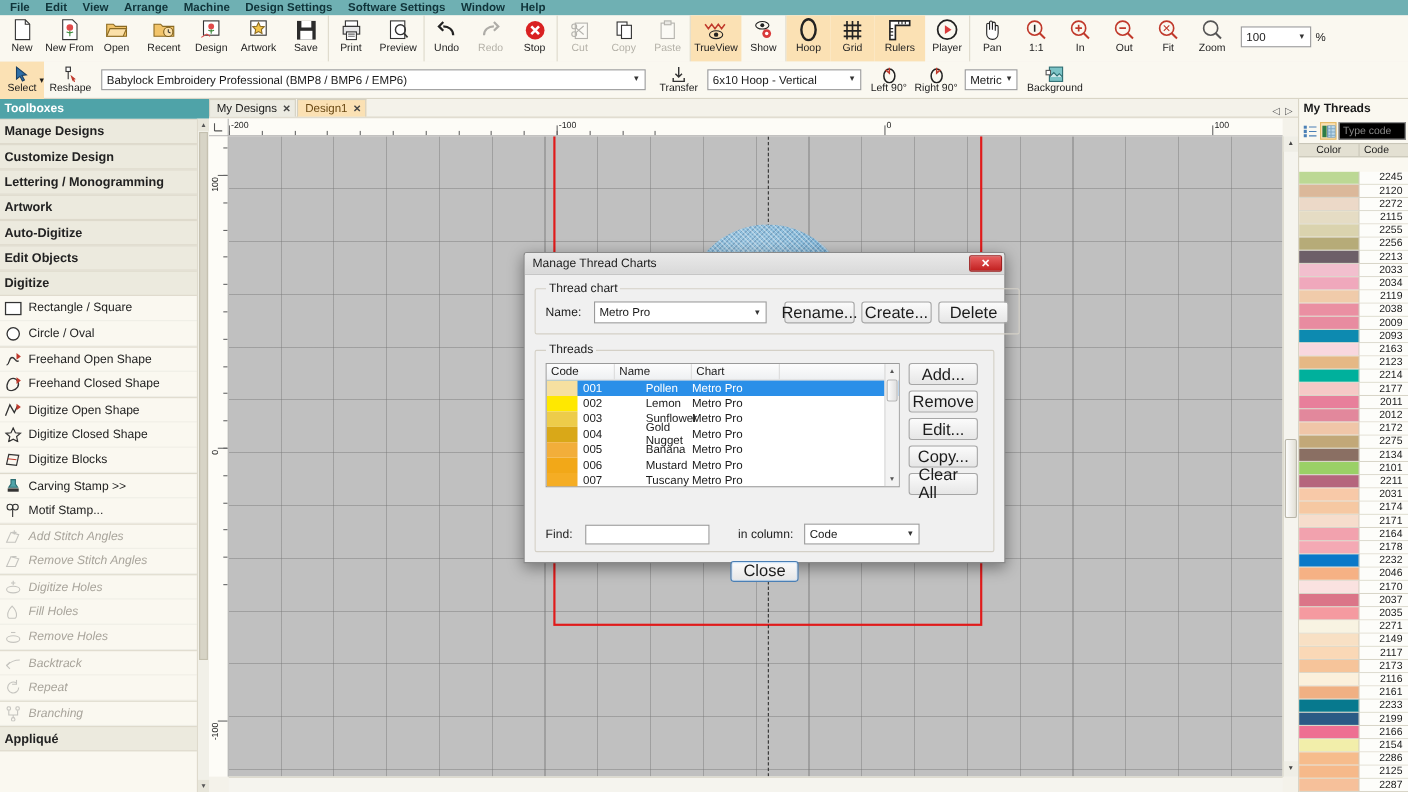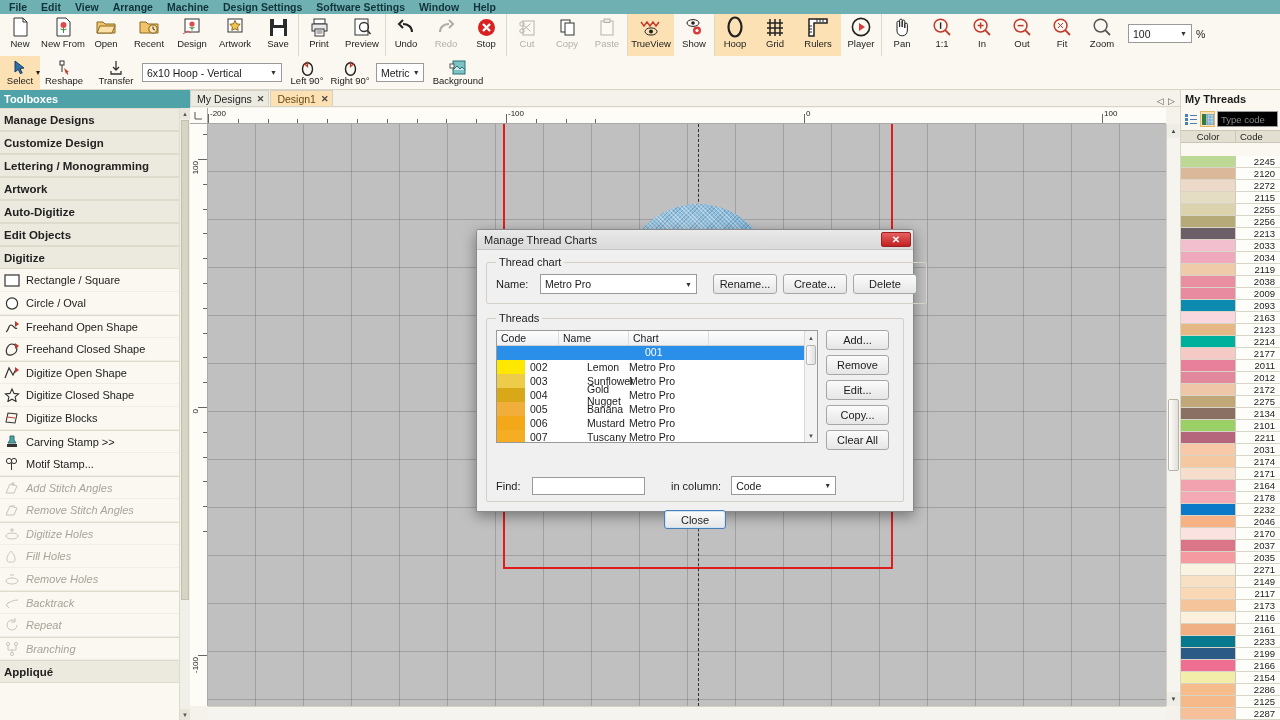--- a/index.html
+++ b/index.html
@@ -273,38 +273,38 @@
     border: 1px solid #d4d0c6; border-radius: 2px; margin: 0 0 8px 0;
     padding: 6px 9px 9px 9px;
   }
   fieldset.grp legend { font-size: 11px; padding: 0 3px; color: #1b1b1b; }
   .row { display: flex; align-items: center; gap: 6px; }
   .lbl { font-size: 11px; }
   .btn {
     height: 20px; min-width: 62px; padding: 0 8px;
     background: linear-gradient(to bottom,#fbfbfb,#e6e6e6);
     border: 1px solid #a6a6a6; border-radius: 3px;
-    font-size: 11px; display: flex; align-items: center; justify-content: center;
+    font-size: 15px; display: flex; align-items: center; justify-content: center;
     color: #1b1b1b;
   }
   .btn.def { border: 1px solid #4a7fb5; box-shadow: inset 0 0 0 1px #cfe3f7; }
 
   .lv {
     border: 1px solid #9a9a9a; background: #fff;
     height: 113px; position: relative; overflow: hidden;
   }
   .lv-head {
     height: 15px; display: flex;
     background: linear-gradient(to bottom,#fdfdfd,#eef0f2);
     border-bottom: 1px solid #d0d0d0;
     font-size: 10.5px; line-height: 14px;
   }
   .lv-head div { border-right: 1px solid #dcdcdc; padding-left: 4px; }
   .lv-row { height: 14px; display: flex; align-items: center; font-size: 10.5px; }
-  .lv-row.sel { background: #2a8fe8; color: #fff; flex-direction: column; }
+  .lv-row.sel { background: #2a8fe8; color: #fff; }
   .lv-row .sw { width: 28px; height: 14px; }
   .lv-row .c-code { width: 34px; padding-left: 5px; }
   .lv-row .c-name { width: 70px; padding-left: 28px; }
   .lv-row .c-chart { width: 80px; }
   .lv-sb {
     position: absolute; right: 0; top: 0; width: 13px; bottom: 0;
     background: #f3f3f3; border-left: 1px solid #d8d8d8;
   }
   .lv-sb .a {
     height: 13px; display: flex; align-items: center; justify-content: center;
@@ -645,20 +645,24 @@
           <svg width="16" height="15" viewBox="0 0 16 15">
               <rect x="4" y="1" width="4" height="4" fill="#fff" stroke="#333"></rect>
               <path d="M6 5v7" stroke="#333"></path>
               <path d="M8 8l5 4-1.6.3.9 1.9-1 .5-1-1.9L10 14z" fill="#c0392b"></path>
             </svg>
         </div>
         <div class="lb">Reshape</div>
       </div>
     </div>
 
+    <div class="combo" style="width:495px;margin-left:6px">
+      <span>Babylock Embroidery Professional (BMP8 / BMP6 / EMP6)</span>
+      <span class="arrow">▼</span>
+    </div>
 
     <div class="r2grp" style="margin-left:8px">
       <div class="r2btn" style="width:44px">
         <div class="ic">
           <svg width="16" height="16" viewBox="0 0 16 16">
               <path d="M8 1v8M5 7l3 3 3-3" stroke="#333" fill="none" stroke-width="1.3"></path>
               <path d="M3 11v3h10v-3" stroke="#333" fill="none" stroke-width="1.3"></path>
             </svg>
         </div>
         <div class="lb">Transfer</div>

